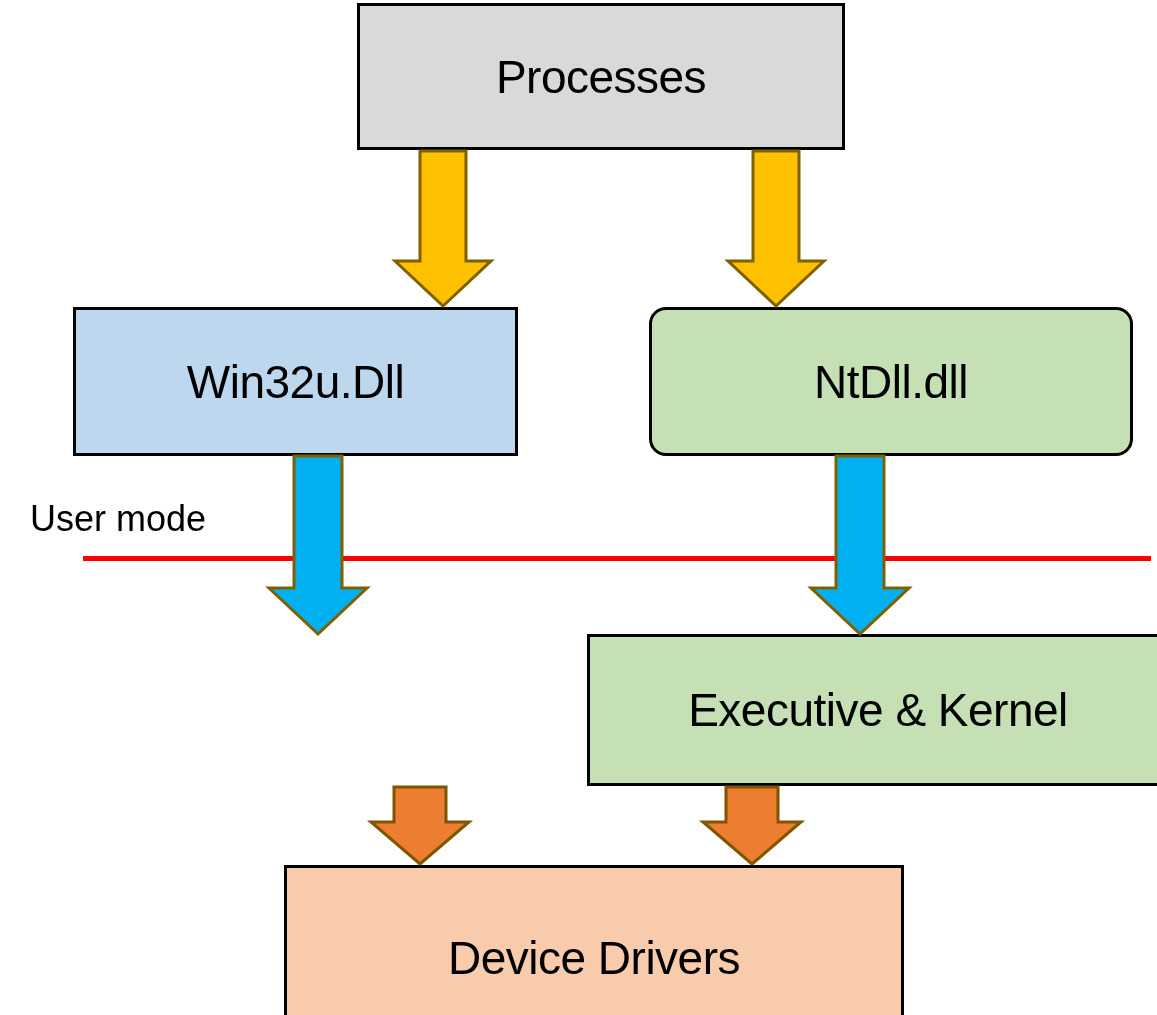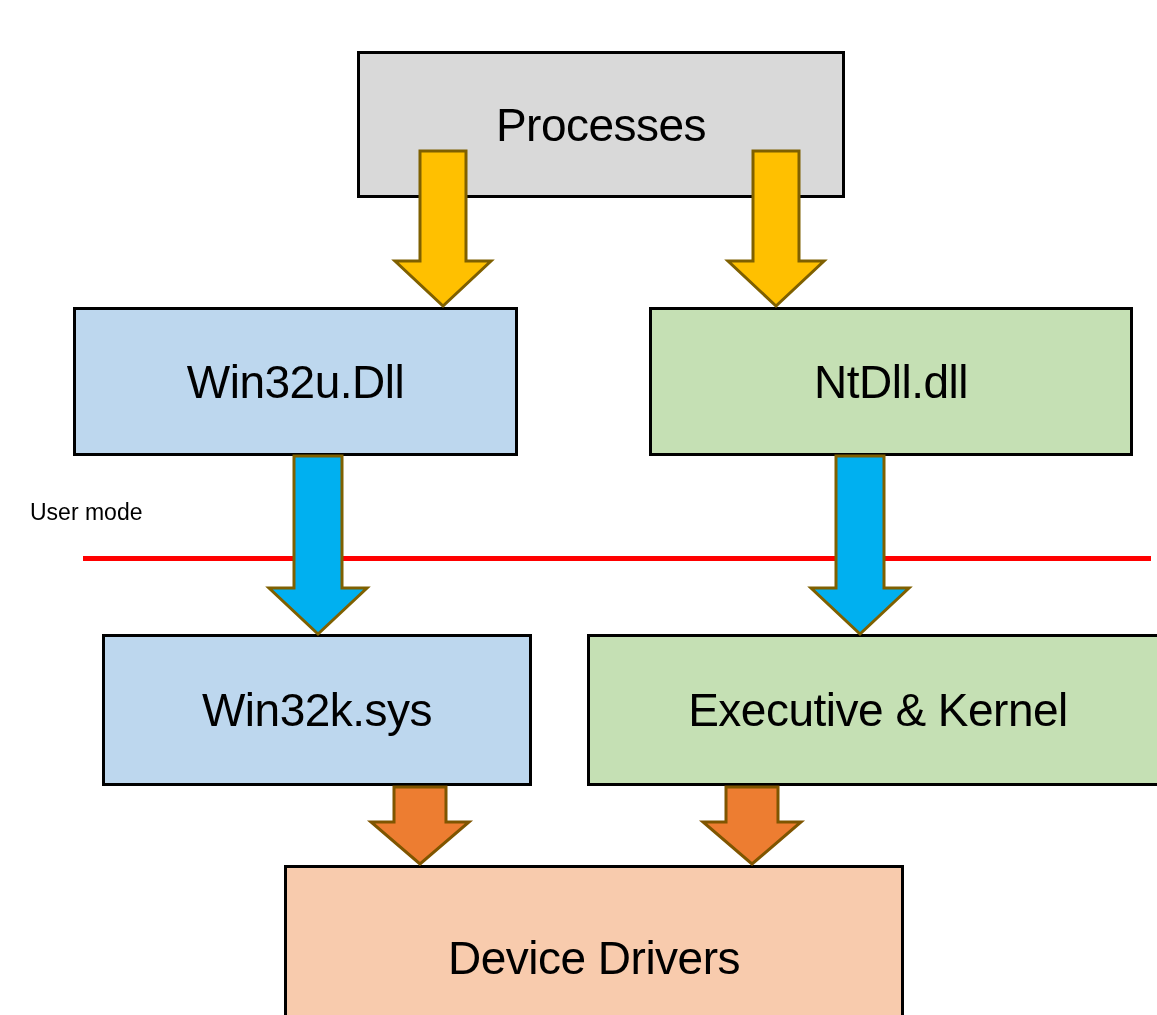--- a/index.html
+++ b/index.html
@@ -17,35 +17,35 @@
     box-sizing: border-box;
     border: 3px solid var(--color-box-border, #000);
     display: flex;
     align-items: center;
     justify-content: center;
     font-size: 46px;
     line-height: 1;
     white-space: nowrap;
     letter-spacing: -0.5px;
   }
-  .node-gray  { background: var(--color-box-gray,  #d9d9d9); margin-top: 48px; }
+  .node-gray  { background: var(--color-box-gray,  #d9d9d9); }
   .node-blue  { background: var(--color-box-blue,  #bdd7ee); }
   .node-green { background: var(--color-box-green, #c5e0b4); }
   .node-peach { background: var(--color-box-peach, #f8cbad); }
 
   #node-processes      { left: 357px; top: 3px;   width: 488px; height: 147px; }
   #node-win32u         { left: 73px;  top: 307px; width: 445px; height: 149px; }
-  #node-ntdll          { left: 649px; top: 307px; width: 484px; height: 149px; }
+  #node-ntdll          { left: 649px; top: 307px; width: 484px; height: 149px; border-radius: 17px; }
   #node-win32k         { left: 102px; top: 634px; width: 430px; height: 152px; }
   #node-executive      { left: 587px; top: 634px; width: 582px; height: 152px; }
   #node-device-drivers { left: 284px; top: 865px; width: 620px; height: 186px; }
 
   .mode-label {
     position: absolute;
-    font-size: 23px;
+    font-size: 36px;
     line-height: 1;
     white-space: nowrap;
   }
   #label-user-mode   { left: 30px; top: 501px; }
   #label-kernel-mode { left: 26px; top: 574px; }
 
   #divider-line {
     position: absolute;
     left: 83px; top: 556px;
     width: 1068px; height: 5px;
@@ -73,23 +73,20 @@
 
   <div class="node node-gray" id="node-processes">
     <span>Processes</span>
   </div>
   <div class="node node-blue" id="node-win32u">
     <span>Win32u.Dll</span>
   </div>
   <div class="node node-green" id="node-ntdll">
     <span>NtDll.dll</span>
   </div>
-  <div class="node node-blue" id="node-win32k">
-    <span>Win32k.sys</span>
-  </div>
   <div class="node node-green" id="node-executive">
     <span>Executive &amp; Kernel</span>
   </div>
   <div class="node node-peach" id="node-device-drivers">
     <span>Device Drivers</span>
   </div>
 
   <svg id="arrow-layer" viewBox="0 0 1157 1015" xmlns="http://www.w3.org/2000/svg">
 
     <polygon class="arrow-gold" points="420,151 466,151 466,261 491,261 443,306 395,261 420,261"></polygon>

